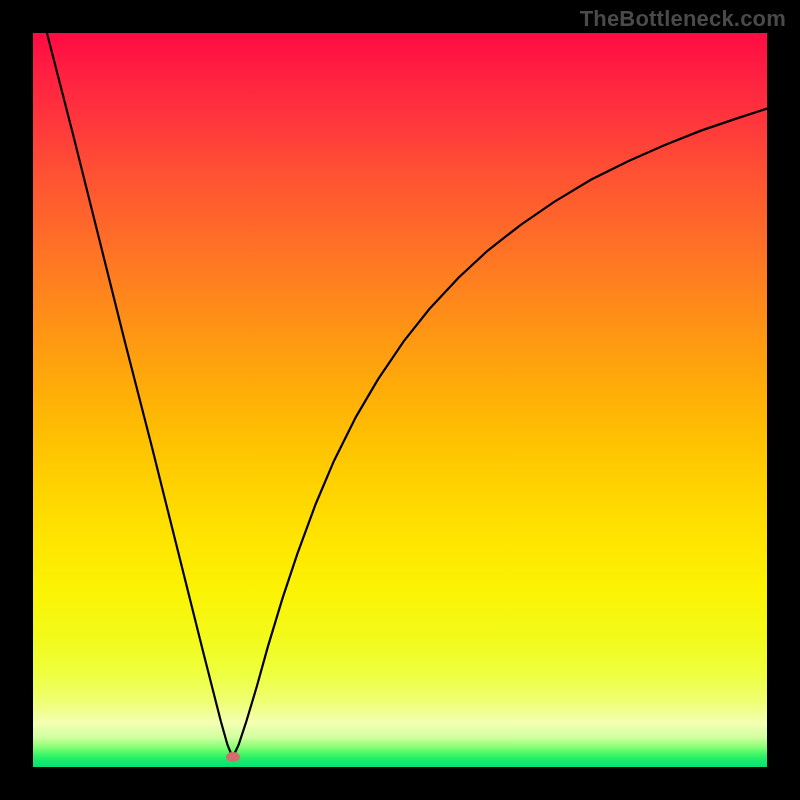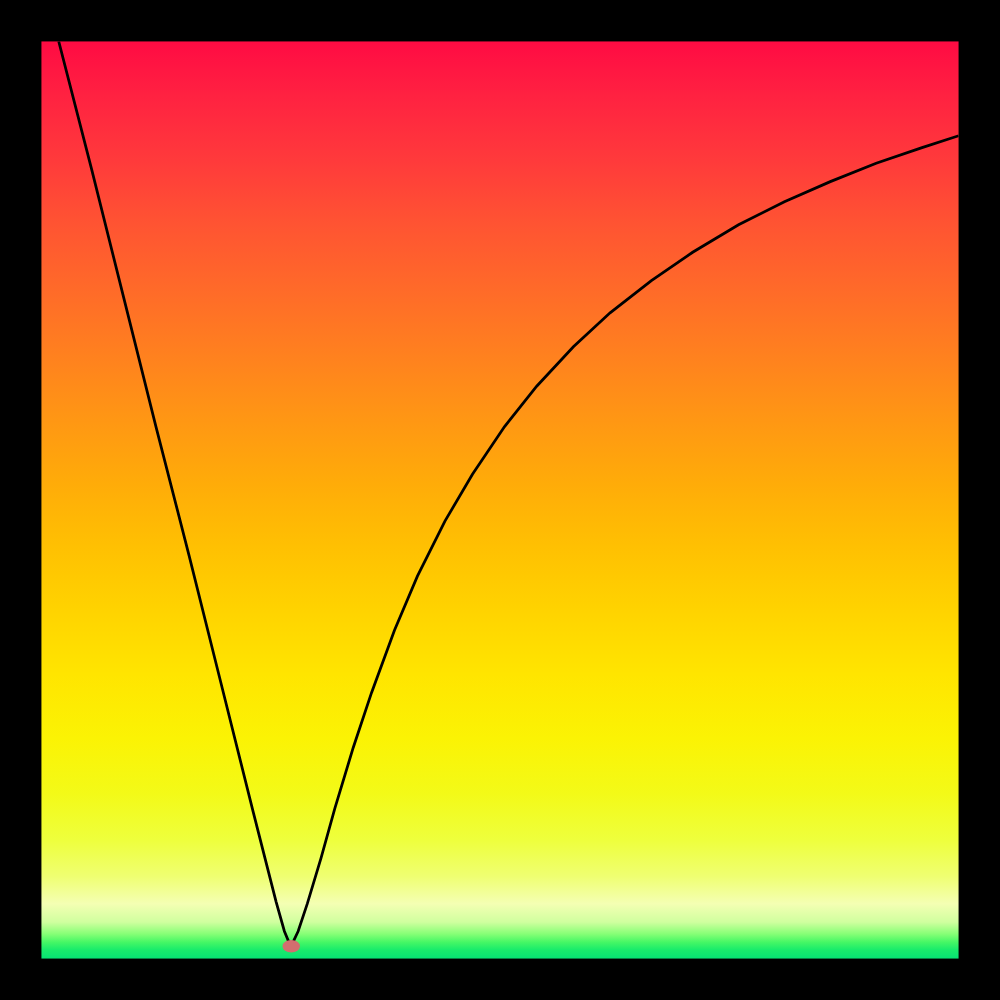--- a/index.html
+++ b/index.html
@@ -75,20 +75,21 @@
     font-size: 22px;
     font-weight: 600;
     letter-spacing: 0.2px;
     user-select: none;
   }
 </style>
 </head>
 <body>
 
 <div class="frame">
+  <div class="watermark">TheBottleneck.com</div>
   <div class="plot">
     <div class="gradient"></div>
     <svg class="curve-svg" viewBox="0 0 734 734" preserveAspectRatio="none">
       <path id="curve-path" d="M13.95 0.00 L40.37 102.76 L66.06 205.52 L91.75 308.28 L118.17 411.04 L143.86 513.80 L169.55 616.56 L187.90 688.49 L194.51 711.98 L199.65 724.46 L205.52 711.98 L212.86 689.96 L223.87 653.26 L234.88 613.62 L249.56 565.18 L264.24 521.14 L282.59 471.23 L300.94 427.92 L322.96 383.88 L344.98 346.45 L370.67 308.28 L396.36 275.98 L425.72 244.42 L455.08 217.26 L488.11 191.57 L521.14 168.82 L557.84 146.80 L594.54 128.45 L631.24 112.30 L667.94 97.62 L704.64 85.14 L734.00 75.60" fill="none" stroke="#000" stroke-width="2.2"></path>
     </svg>
     <div id="marker" class="marker" style="left: 199.648px; top: 724.458px;"></div>
   </div>
 </div>
 
 </body></html>

